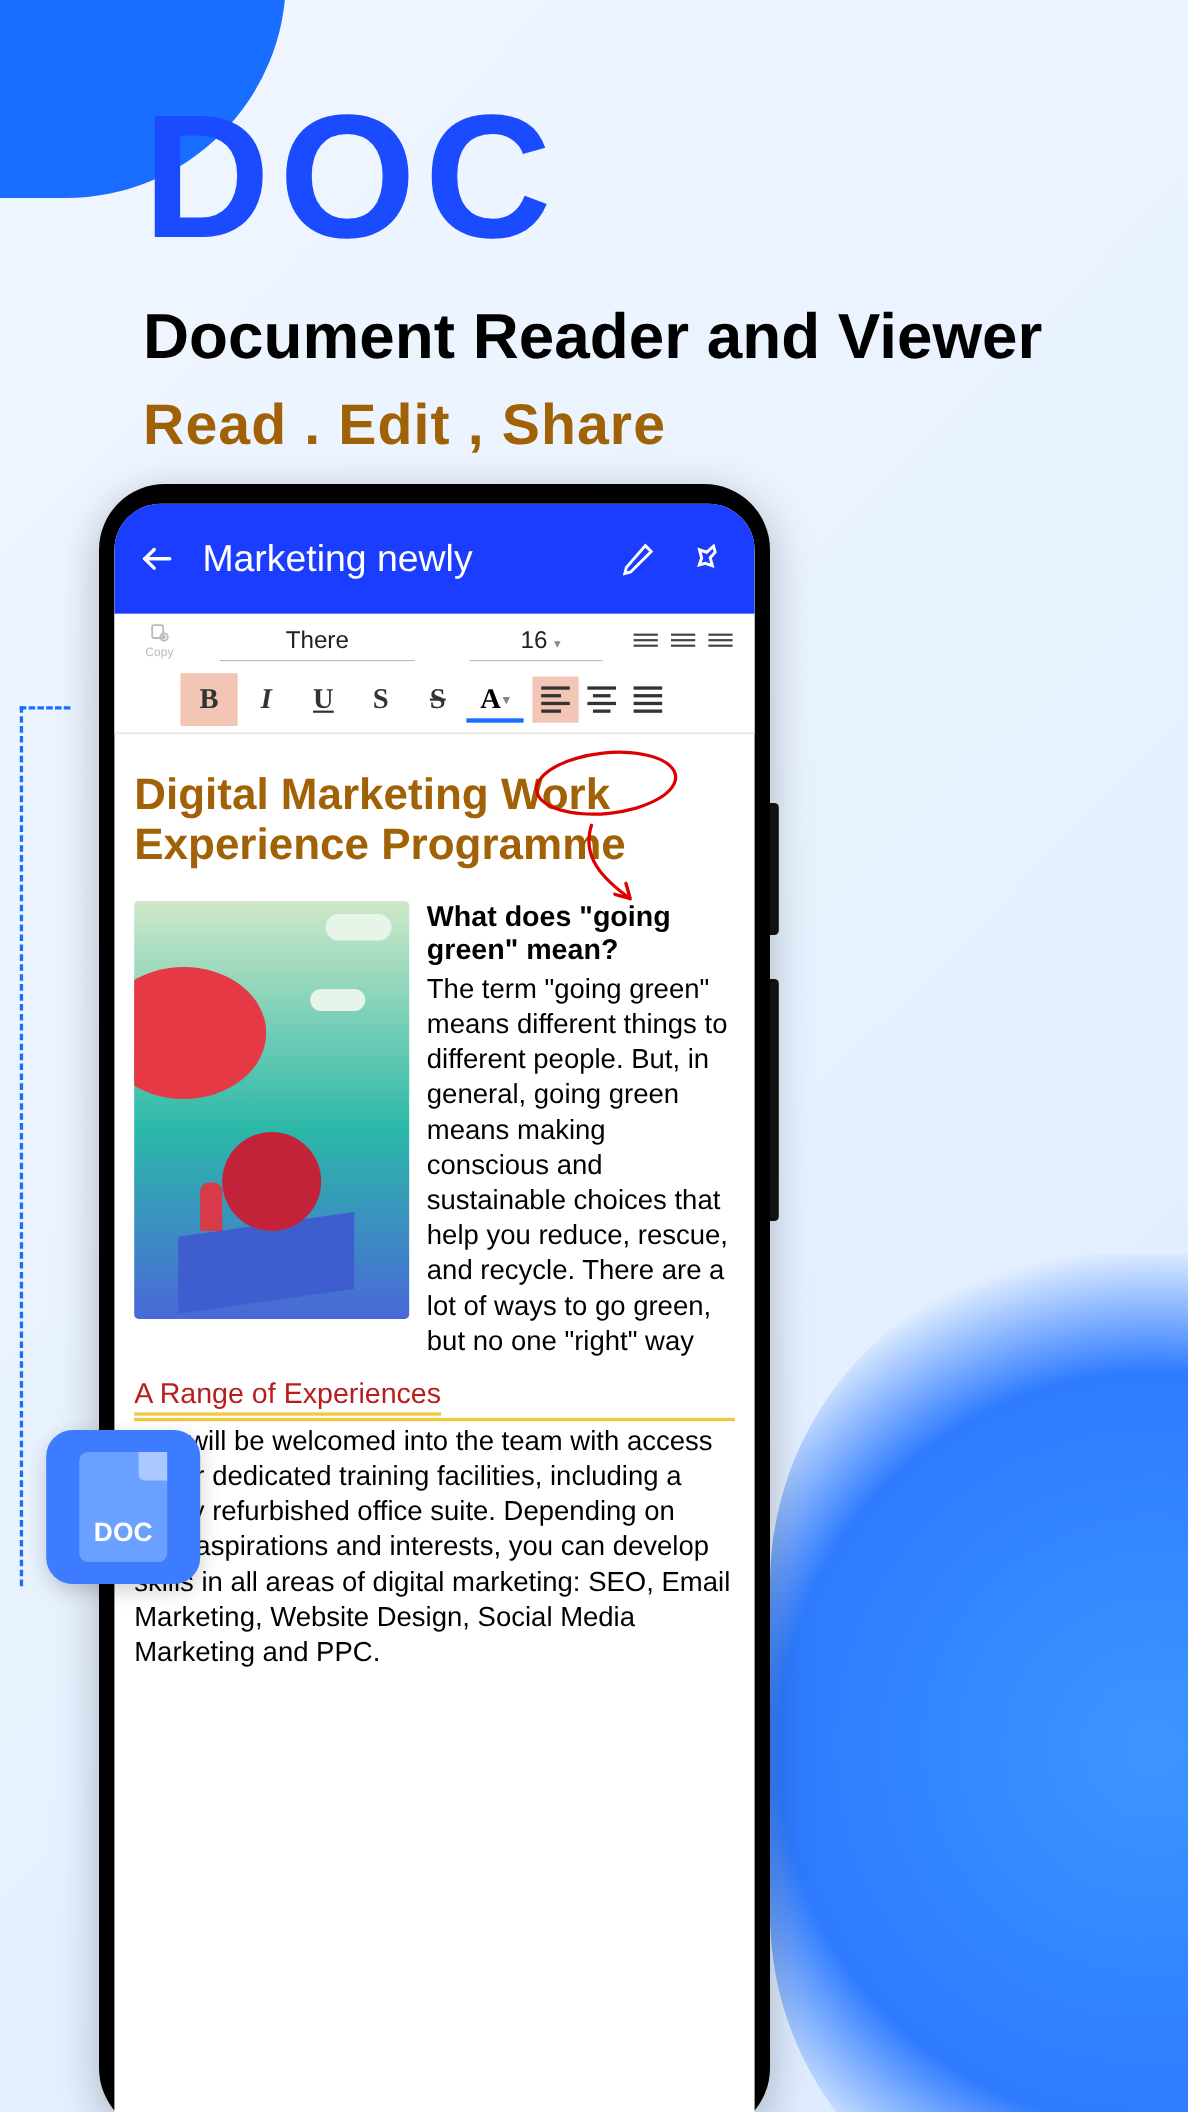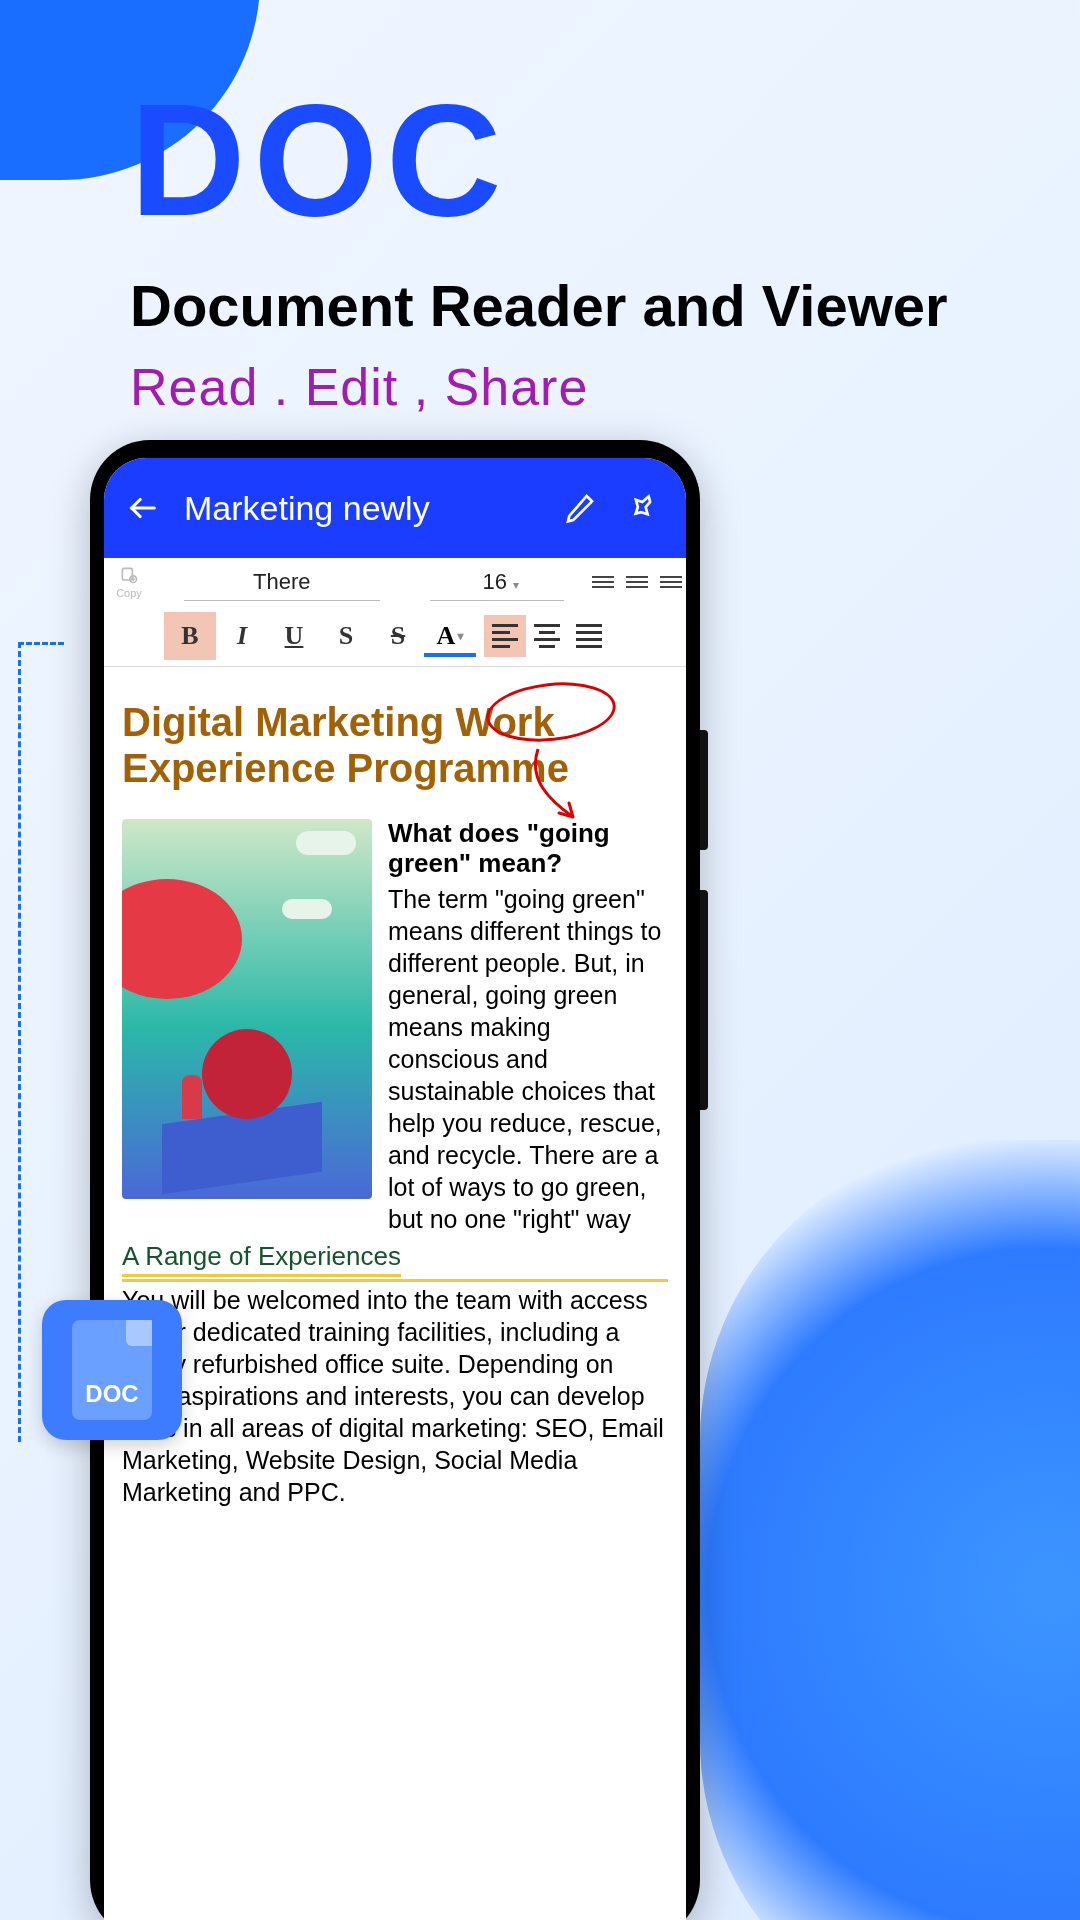--- a/index.html
+++ b/index.html
@@ -14,21 +14,21 @@
 }
 
 
 .bg-blob-tl { position: absolute; top: -80px; left: -80px; width: 340px; height: 260px; background: #1a6eff; border-radius: 0 0 200px 0; z-index: 0; }
 .bg-blob-br { position: absolute; bottom: -120px; right: -120px; width: 500px; height: 900px; background: radial-gradient(circle at 70% 50%, #2a8cff 0%, #1a6eff 60%, transparent 80%); opacity: 0.9; z-index: 0; border-radius: 300px 0 0 300px; }
 
 
 .promo { position: absolute; top: 80px; left: 130px; z-index: 2; }
 .promo-title { font-size: 160px; font-weight: 800; color: #1a4bff; letter-spacing: 8px; line-height: 1; }
 .promo-sub { font-size: 58px; font-weight: 800; color: #000; margin-top: 32px; }
-.promo-tag { font-size: 52px; font-weight: 400; color: #a21caf; margin-top: 18px; letter-spacing: 1px; }
+.promo-tag { font-size: 52px; font-weight: 700; color: #a16207; margin-top: 18px; letter-spacing: 1px; }
 
 
 .dash-line { position: absolute; top: 642px; left: 18px; width: 46px; height: 800px; border-left: 3px dashed #1a6eff; border-top: 3px dashed #1a6eff; z-index: 1; }
 
 
 .doc-badge { position: absolute; bottom: 480px; left: 42px; width: 140px; height: 140px; background: #3d7cff; border-radius: 24px; display: flex; align-items: center; justify-content: center; z-index: 5; box-shadow: 0 6px 18px rgba(0,0,0,0.18); }
 .doc-badge-inner { width: 80px; height: 100px; background: #6aa0ff; border-radius: 8px 18px 8px 8px; position: relative; display: flex; align-items: flex-end; justify-content: center; padding-bottom: 12px; }
 .doc-badge-fold { position: absolute; top: 0; right: 0; width: 26px; height: 26px; background: #a8c8ff; border-radius: 0 0 0 6px; }
 .doc-badge-label { font-size: 24px; font-weight: 700; color: #fff; }
 
@@ -39,21 +39,21 @@
 .screen { width: 100%; height: 100%; background: #fff; border-radius: 42px 42px 0 0; overflow: hidden; display: flex; flex-direction: column; }
 
 
 .app-header { height: 100px; background: #1a3dff; display: flex; align-items: center; padding: 0 22px; gap: 18px; color: #fff; }
 .app-header .back { width: 40px; }
 .app-header .title { flex: 1; font-size: 34px; font-weight: 400; }
 .app-header .action { width: 44px; display: flex; align-items: center; justify-content: center; }
 
 
 .toolbar { background: #fff; border-bottom: 1px solid #ddd; }
-.toolbar-row1 { height: 48px; display: flex; align-items: center; padding: 0 0; justify-content: flex-end; }
+.toolbar-row1 { height: 48px; display: flex; align-items: center; padding: 0 16px; justify-content: flex-end; }
 .copy-icon { width: 50px; height: 40px; display: flex; flex-direction: column; align-items: center; justify-content: center; color: #bbb; font-size: 11px; gap: 2px; }
 .font-select { flex: 1.4; text-align: center; font-size: 22px; color: #222; position: relative; }
 .font-select:after { content: ""; position: absolute; bottom: -6px; left: 30px; right: 30px; height: 1px; background: #bbb; }
 .size-select { flex: 1; text-align: center; font-size: 22px; color: #222; position: relative; }
 .size-select:after { content: ""; position: absolute; bottom: -6px; left: 20px; right: 28px; height: 1px; background: #bbb; }
 .size-dn { font-size: 12px; color: #888; padding-left: 6px; }
 .list-icons { display: flex; gap: 12px; padding-right: 4px; }
 .mini-icon { width: 22px; height: 22px; display: flex; flex-direction: column; justify-content: center; gap: 3px; }
 .mini-icon span { height: 2px; background: #444; }
 .toolbar-row2 { height: 60px; display: flex; align-items: center; padding: 0 6px; gap: 0; }
@@ -81,21 +81,21 @@
 .img-placeholder .cloud { position: absolute; background: #e6f4ea; border-radius: 40px; }
 .img-placeholder .c1{ top:12px; right:16px; width:60px; height:24px;}
 .img-placeholder .c2{ top:80px; right:40px; width:50px; height:20px;}
 .img-placeholder .blob-red{ position:absolute; top:60px; left:-30px; width:150px; height:120px; background:#e53945; border-radius:50%;}
 .img-placeholder .cherry{ position:absolute; bottom:80px; left:80px; width:90px; height:90px; background:#c22338; border-radius:50%;}
 .img-placeholder .person{ position:absolute; bottom:80px; left:60px; width:20px; height:44px; background:#d83a4a; border-radius:8px 8px 0 0;}
 .img-placeholder .cube{ position:absolute; bottom:16px; left:40px; width:160px; height:70px; background:#3e5ed0; transform:skewY(-8deg);}
 .col-txt { flex: 1; }
 .q-title { font-size: 26px; font-weight: 800; color: #000; line-height: 1.15; }
 .q-body { font-size: 25px; color: #000; line-height: 1.28; margin-top: 4px; }
-.sec2-title { font-size: 26px; color: #14532d; margin-top: 6px; border-bottom: 3px solid #f2c83c; display: inline-block; padding-bottom: 2px; }
+.sec2-title { font-size: 26px; color: #b91c1c; margin-top: 16px; border-bottom: 3px solid #f2c83c; display: inline-block; padding-bottom: 2px; }
 .sec2-body { font-size: 25px; color: #000; line-height: 1.28; margin-top: 2px; border-top: 3px solid #f2c83c; padding-top: 2px; }
 
 svg { display: block; }
 </style>
 </head>
 <body>
 
 <div class="bg-blob-tl"></div>
 <div class="bg-blob-br"></div>
 

